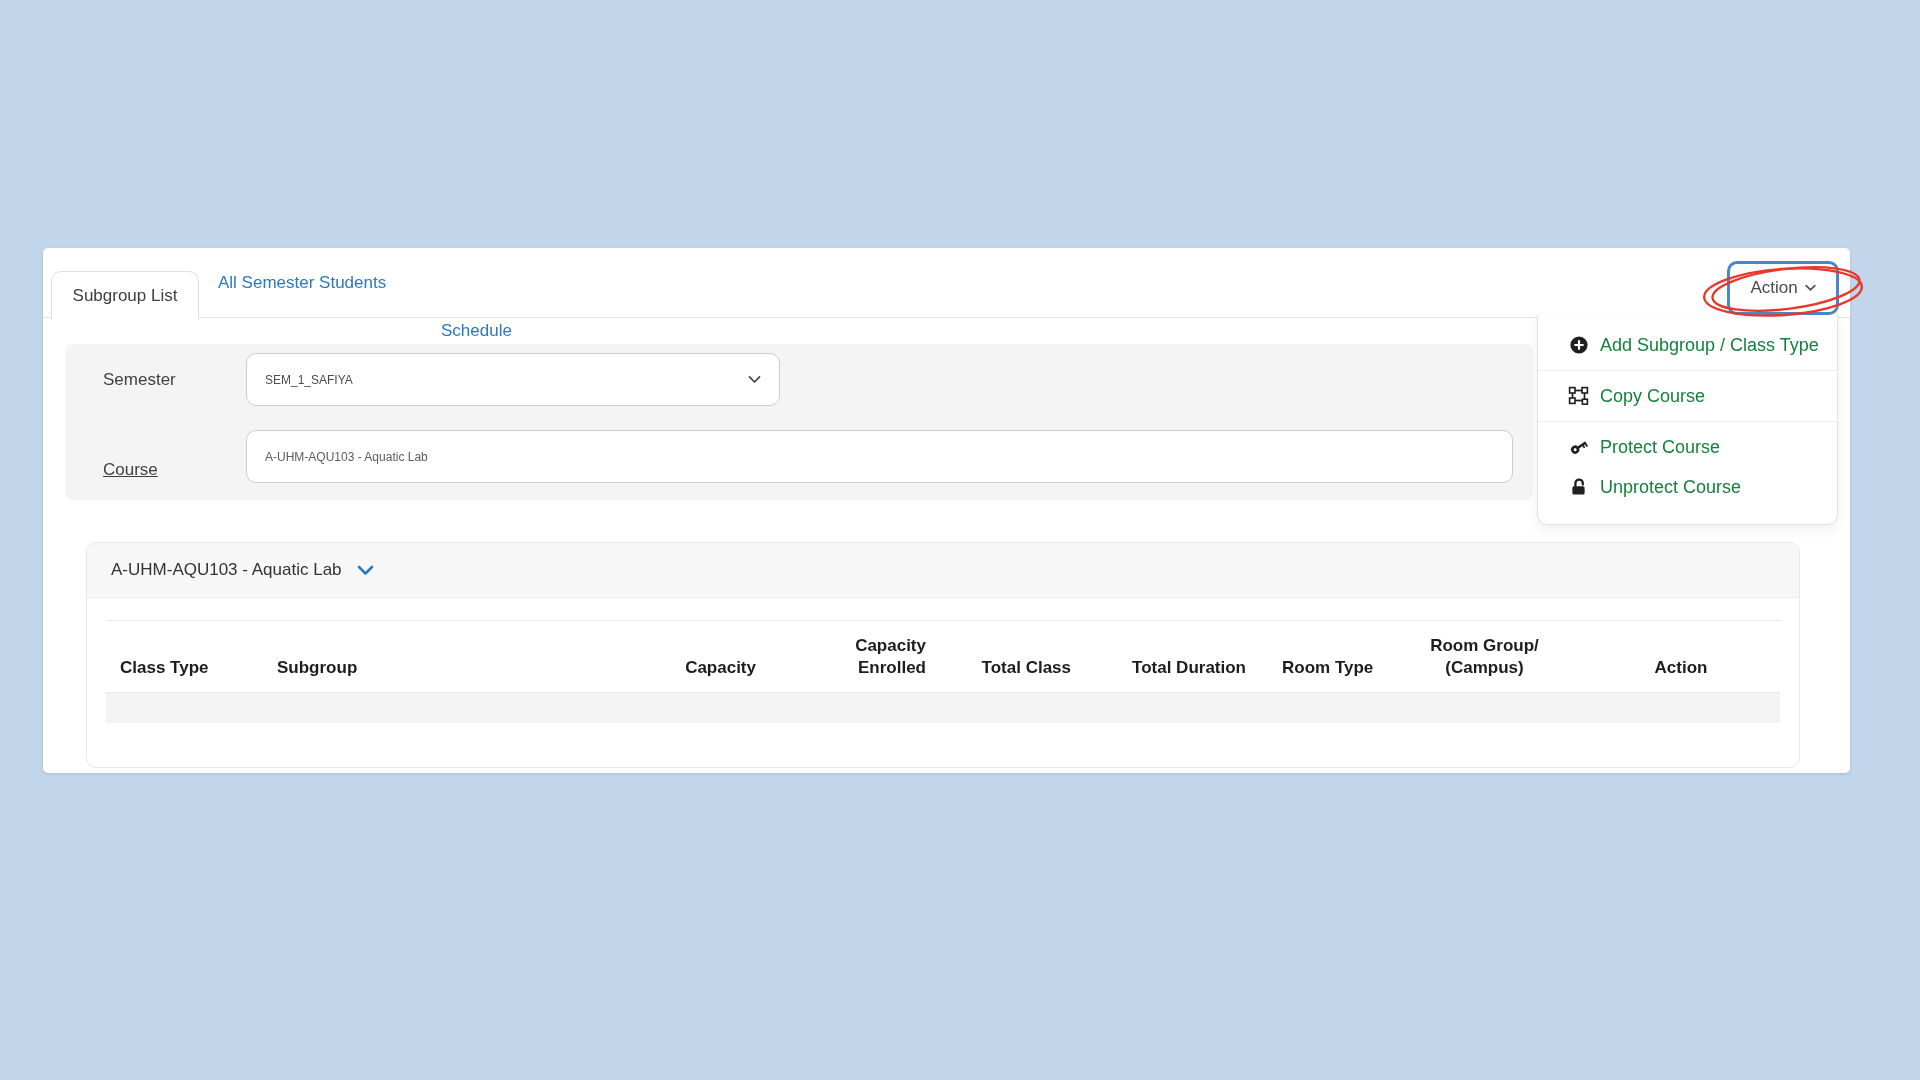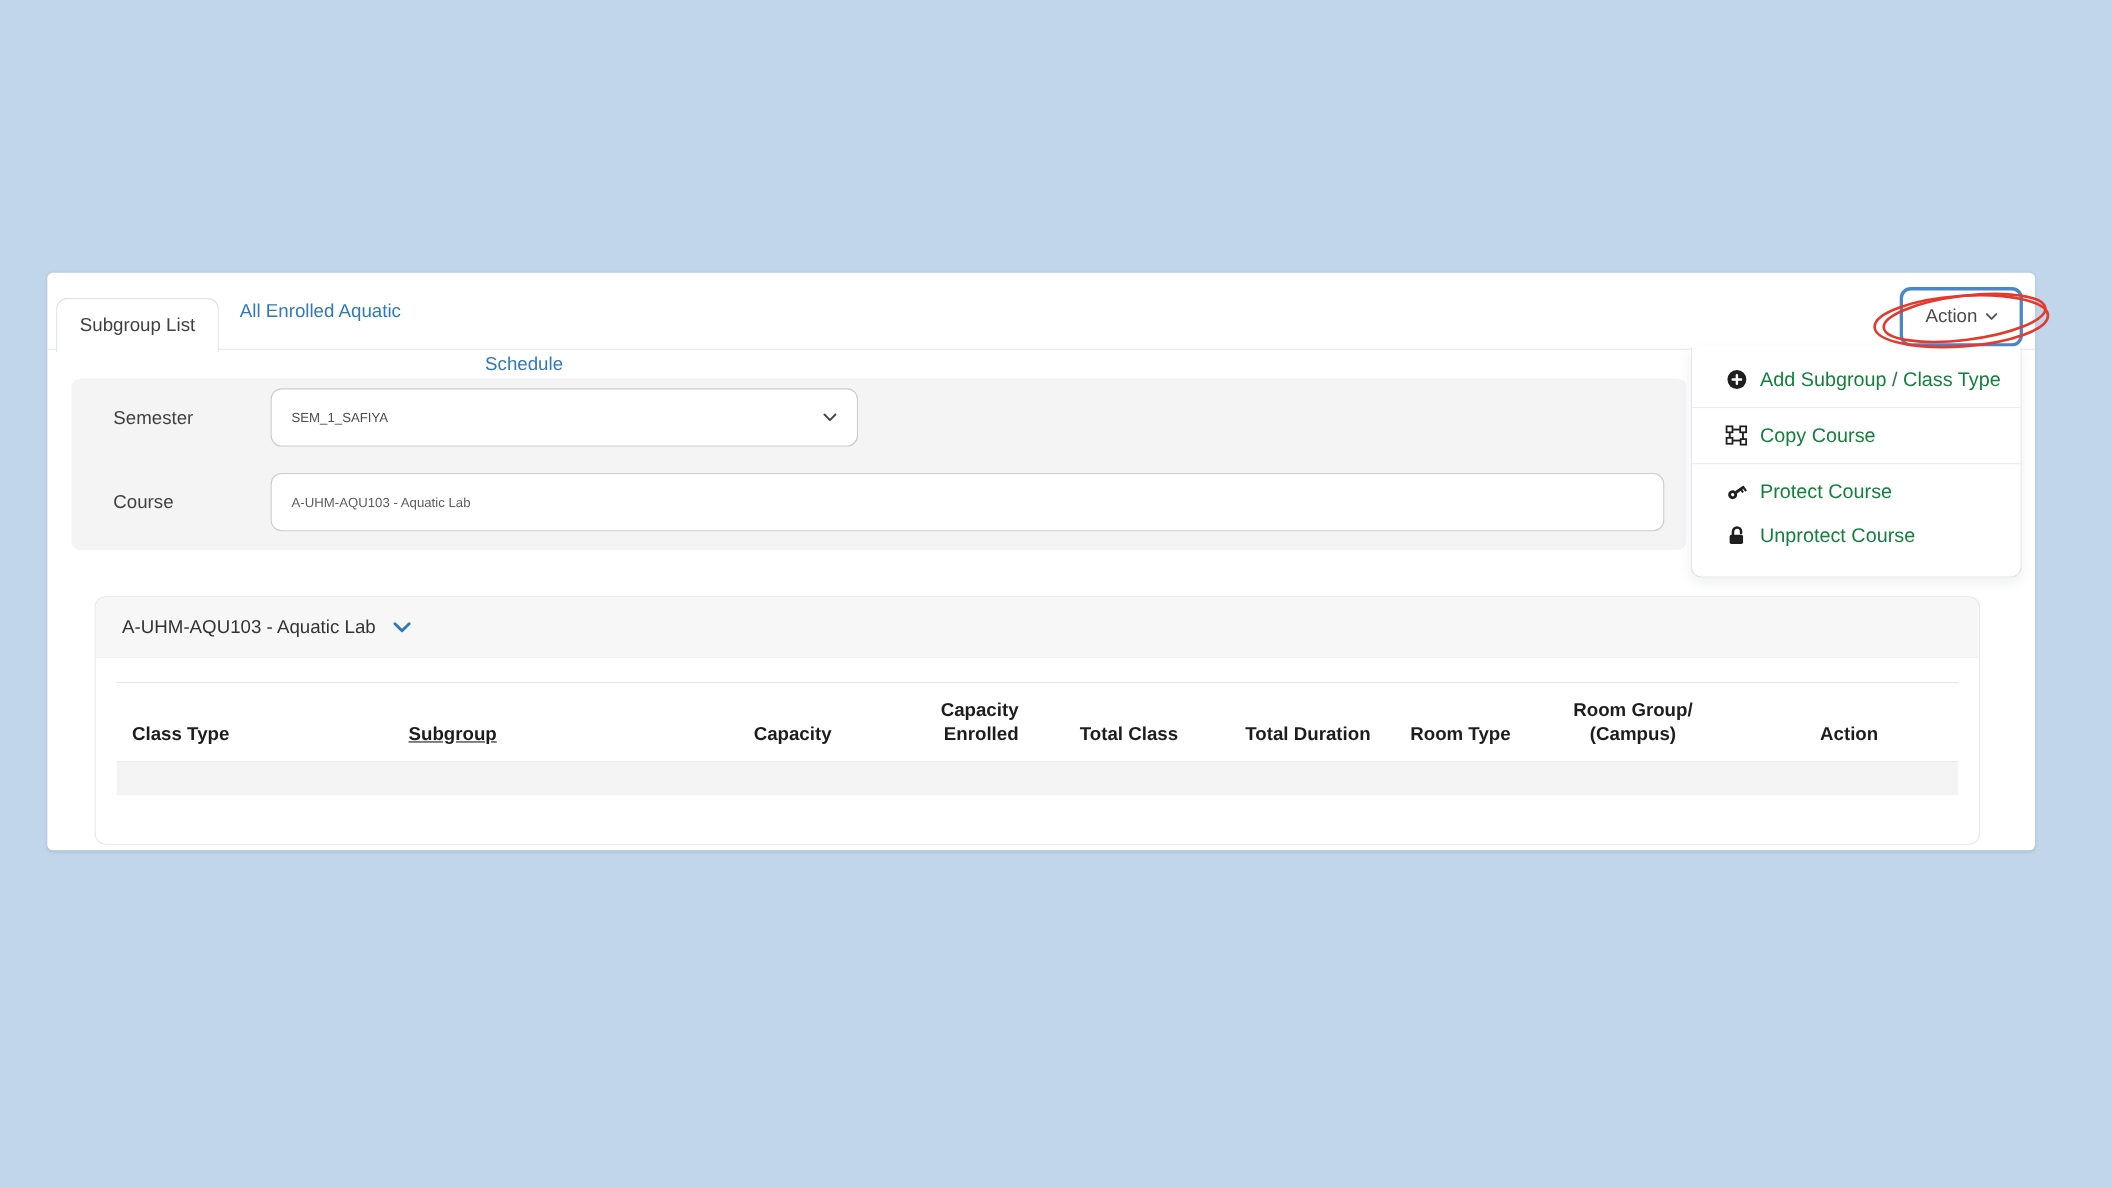--- a/index.html
+++ b/index.html
@@ -53,21 +53,21 @@
   .menu-item{display:flex;align-items:center;gap:11px;height:40px;padding-left:30px;font-size:18px;color:#15803d;cursor:pointer;}
   .menu-divider{height:1px;background:#ececec;margin:5px 0;}
   .mi-icon{width:21px;height:21px;flex:0 0 21px;display:flex;align-items:center;justify-content:center;}
   
   .filter-panel{
     position:absolute;left:22px;top:96px;width:1468px;height:156px;
     background:#f4f4f5;border-radius:8px;z-index:1;
   }
   .f-label{position:absolute;left:38px;font-size:17px;color:#3f3f3f;line-height:20px;}
   .f-label.semester{top:26px;}
-  .f-label.course{top:103px;}
+  .f-label.course{top:116px;text-decoration:underline;}
   .field{
     position:absolute;left:181px;height:53px;background:#fff;border:1px solid #c9cdd1;border-radius:10px;
     display:flex;align-items:center;padding:0 18px;font-size:12px;color:#4c4c4c;
   }
   .field.select{top:9px;width:534px;justify-content:space-between;cursor:pointer;}
   .field.input{top:86px;width:1267px;color:#5c5c5c;cursor:text;}
   
   .section{
     position:absolute;left:43px;top:294px;width:1714px;height:226px;
     background:#fff;border:1px solid #e6e8ea;border-radius:10px;z-index:1;overflow:hidden;
@@ -76,21 +76,21 @@
     height:55px;background:#f7f7f8;border-bottom:1px solid #ededee;border-radius:9px 9px 0 0;
     display:flex;align-items:center;gap:15px;padding:0 24px;font-size:17px;color:#333;cursor:pointer;
   }
   .table-wrap{margin:22px 19px 0;}
   table{width:100%;border-collapse:collapse;table-layout:fixed;border-top:1px solid #e7e7e7;}
   th{
     font-size:17px;font-weight:bold;color:#1d1d1d;vertical-align:bottom;
     padding:14px 6px 13px;line-height:22px;white-space:pre-line;
   }
   th:nth-child(1){text-align:left;padding-left:14px;width:165px;}
-  th:nth-child(2){text-align:center;width:281px;text-decoration:underline;}
+  th:nth-child(2){text-align:left;width:281px;}
   th:nth-child(3){text-align:right;width:210px;}
   th:nth-child(4){text-align:right;width:170px;}
   th:nth-child(5){text-align:right;width:145px;}
   th:nth-child(6){text-align:right;width:175px;}
   th:nth-child(7){text-align:left;padding-left:30px;width:135px;}
   th:nth-child(8){text-align:center;width:195px;}
   th:nth-child(9){text-align:center;}
   thead tr{border-bottom:1px solid #e7e7e7;}
   .empty-row td{height:30px;background:#f4f4f5;}
   
@@ -101,21 +101,21 @@
 </head>
 <body>
 
 <div class="card">
 
   <div class="tabstrip">
     <div class="tab-active">
       <span>Subgroup List</span>
     </div>
     <a class="tab-link enrolled">
-      <span>All Enrolled Aquatic</span>
+      <span>All Semester Students</span>
     </a>
     <a class="tab-link schedule">
       <span>Schedule</span>
     </a>
 
     <button class="action-btn">
       <span>Action</span>
       <svg width="11" height="8" viewBox="0 0 11 8">
         <path class="chev-gray" d="M1.2 1.6 L5.5 5.9 L9.8 1.6"></path>
       </svg>

